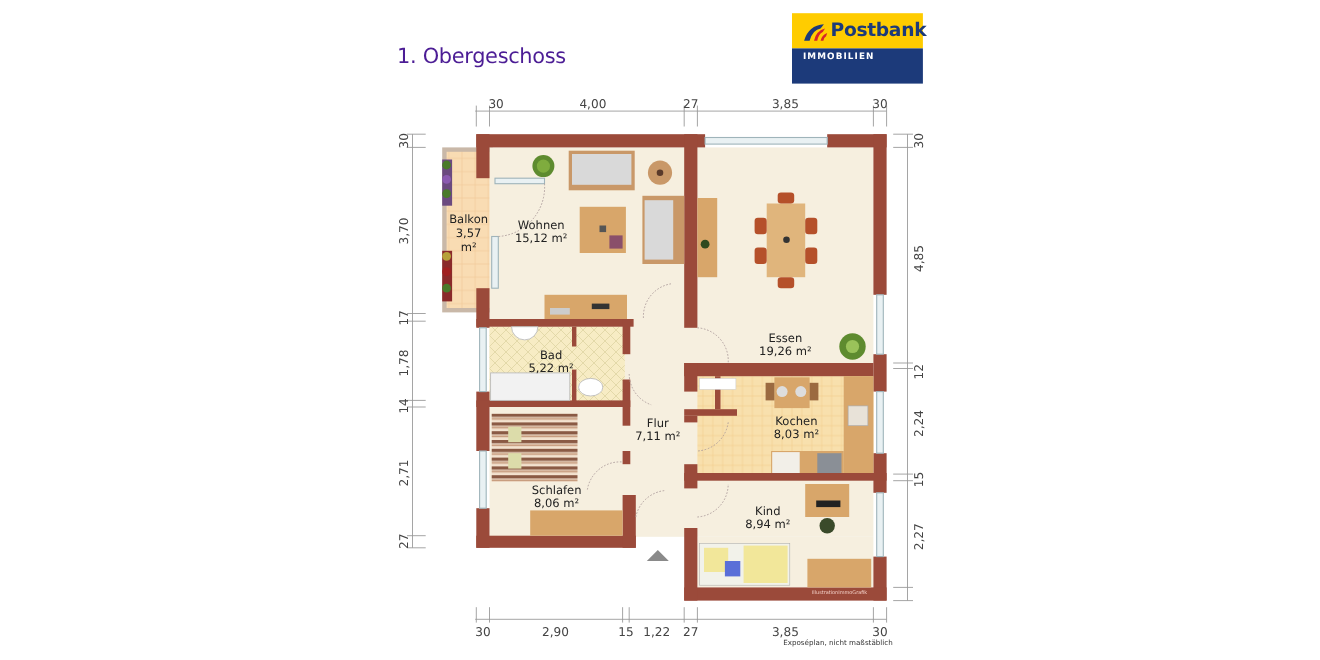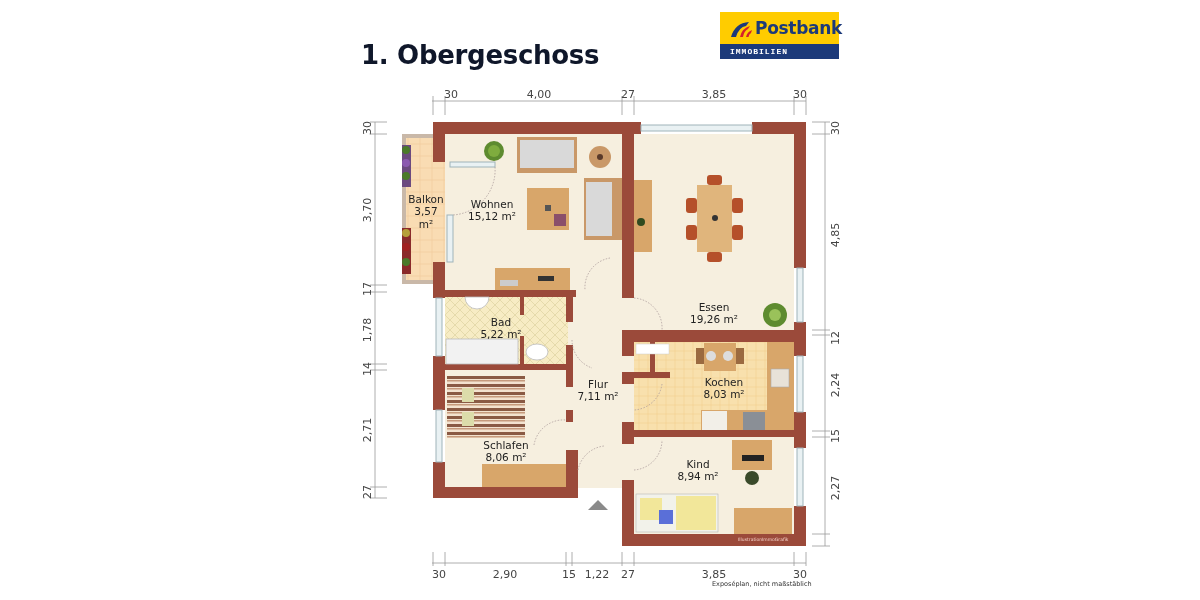--- a/index.html
+++ b/index.html
@@ -1,20 +1,20 @@
 <!DOCTYPE html>
 <html><head>
 <meta charset="utf-8">
 <style>
   html,body{margin:0;padding:0;background:#ffffff;}
   body{width:1200px;height:600px;position:relative;overflow:hidden;font-family:"DejaVu Sans","Liberation Sans",sans-serif;color:#2a2a2a;}
-  .title{position:absolute;left:361px;top:40px;font-size:26px;font-weight:bold;color:#0f172a;letter-spacing:-0.3px;}
+  .title{position:absolute;left:361px;top:40px;font-size:19px;font-weight:normal;color:#4c1d95;letter-spacing:-0.3px;}
   .logo{position:absolute;left:720px;top:12px;width:119px;height:47px;}
   .logo-top{position:absolute;left:0;top:0;width:119px;height:32px;background:#ffcc00;text-align:right;}
-  .logo-bot{position:absolute;left:0;top:32px;width:119px;height:15px;background:#1c3a7a;color:#fff;font-size:8px;font-weight:bold;letter-spacing:1px;line-height:15px;padding-left:10px;box-sizing:border-box;font-family:Liberation Mono, monospace;}
+  .logo-bot{position:absolute;left:0;top:32px;width:119px;height:32px;background:#1c3a7a;color:#fff;font-size:8px;font-weight:bold;letter-spacing:1px;line-height:15px;padding-left:10px;box-sizing:border-box;}
   .logo-name{position:absolute;left:35px;top:6px;font-size:17px;font-weight:bold;color:#1c3a7a;letter-spacing:-0.3px;}
   .logo-mark{position:absolute;left:9px;top:8px;}
   svg.plan{position:absolute;left:0;top:0;}
   .lbl{font-family:"DejaVu Sans","Liberation Sans",sans-serif;fill:#222;}
   .dim{font-family:"DejaVu Sans","Liberation Sans",sans-serif;fill:#444;font-size:11px;}
   .note{position:absolute;left:712px;top:580px;font-size:6.5px;color:#333;}
   .credit{position:absolute;left:738px;top:537px;font-size:4.5px;color:#f3d0c7;}
 </style>
 </head>
 <body>

